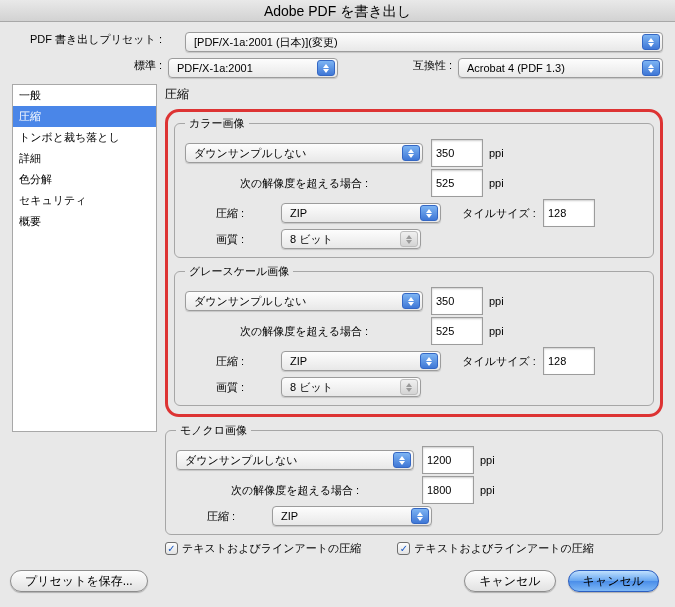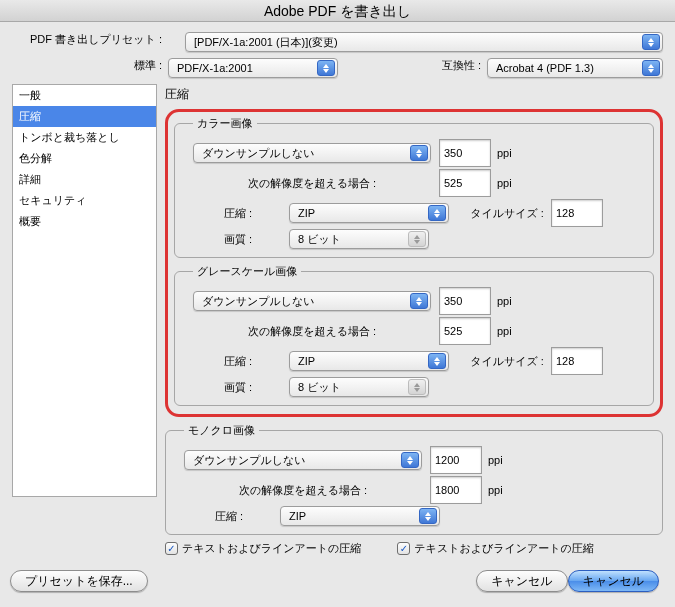--- a/index.html
+++ b/index.html
@@ -60,32 +60,32 @@
     background: linear-gradient(#f0f0f0,#d4d4d4);
     border-color: #bcbcbc;
   }
   .select.disabled .arrow-box::before { border-bottom-color: #9a9a9a; }
   .select.disabled .arrow-box::after  { border-top-color: #9a9a9a; }
   .main-cols { display: flex; gap: 8px; }
   .sidebar {
     width: 145px;
     background: #fff;
     border: 1px solid #a8a8a8;
-    height: 413px;
+    height: 348px;
     overflow:hidden;
   }
   .sidebar div { padding: 3px 6px; font-size:11px; }
   .sidebar .selected { background: #4a86e8; color:#fff; }
   .rightpane { flex:1; }
   .section-title { font-size:12px; margin:2px 0 6px 0; }
   fieldset.group {
     border: 1px solid #a6a6a6;
     border-radius: 6px;
     margin: 0 0 6px 0;
-    padding: 6px 10px 6px 18px;
+    padding: 6px 10px 6px 10px;
   }
   fieldset.group legend {
     padding: 0 4px;
     font-size: 11px;
     color:#000;
   }
   .highlight-wrap {
     border: 3px solid #d33;
     border-radius: 14px;
     padding: 4px 6px 2px 6px;
@@ -148,34 +148,34 @@
   </div>
 
   <div class="row" style="justify-content:flex-start;">
     <div class="label-right" style="width:150px;">標準 :</div>
     <div class="select" style="width:170px;margin-left:6px;">
       <span>PDF/X-1a:2001</span>
       <span class="arrow-box"></span>
     </div>
     <div class="spacer"></div>
     <div class="label-right" style="width:56px;">互換性 :</div>
-    <div class="select" style="width:176px;margin-left:6px;">
+    <div class="select" style="width:205px;margin-left:6px;">
       <span>Acrobat 4 (PDF 1.3)</span>
       <span class="arrow-box"></span>
     </div>
   </div>
 
   <div class="main-cols">
 
     <div class="sidebar">
       <div>一般</div>
       <div class="selected">圧縮</div>
       <div>トンボと裁ち落とし</div>
+      <div>詳細</div>
       <div>色分解</div>
-      <div>詳細</div>
       <div>セキュリティ</div>
       <div>概要</div>
     </div>
 
     <div class="rightpane">
       <div class="section-title">圧縮</div>
 
       <div class="highlight-wrap">
 
         <fieldset class="group">
@@ -279,17 +279,17 @@
           <span>テキストおよびラインアートの圧縮</span>
         </label>
       </div>
 
     </div>
   </div>
 </div>
 
 <div class="footer">
   <div class="push-button">プリセットを保存...</div>
-  <div style="display:flex;">
+  <div style="display:flex;gap:12px;">
     <div class="push-button">キャンセル</div>
     <div class="push-button default">キャンセル</div>
   </div>
 </div>
 
 </body></html>

